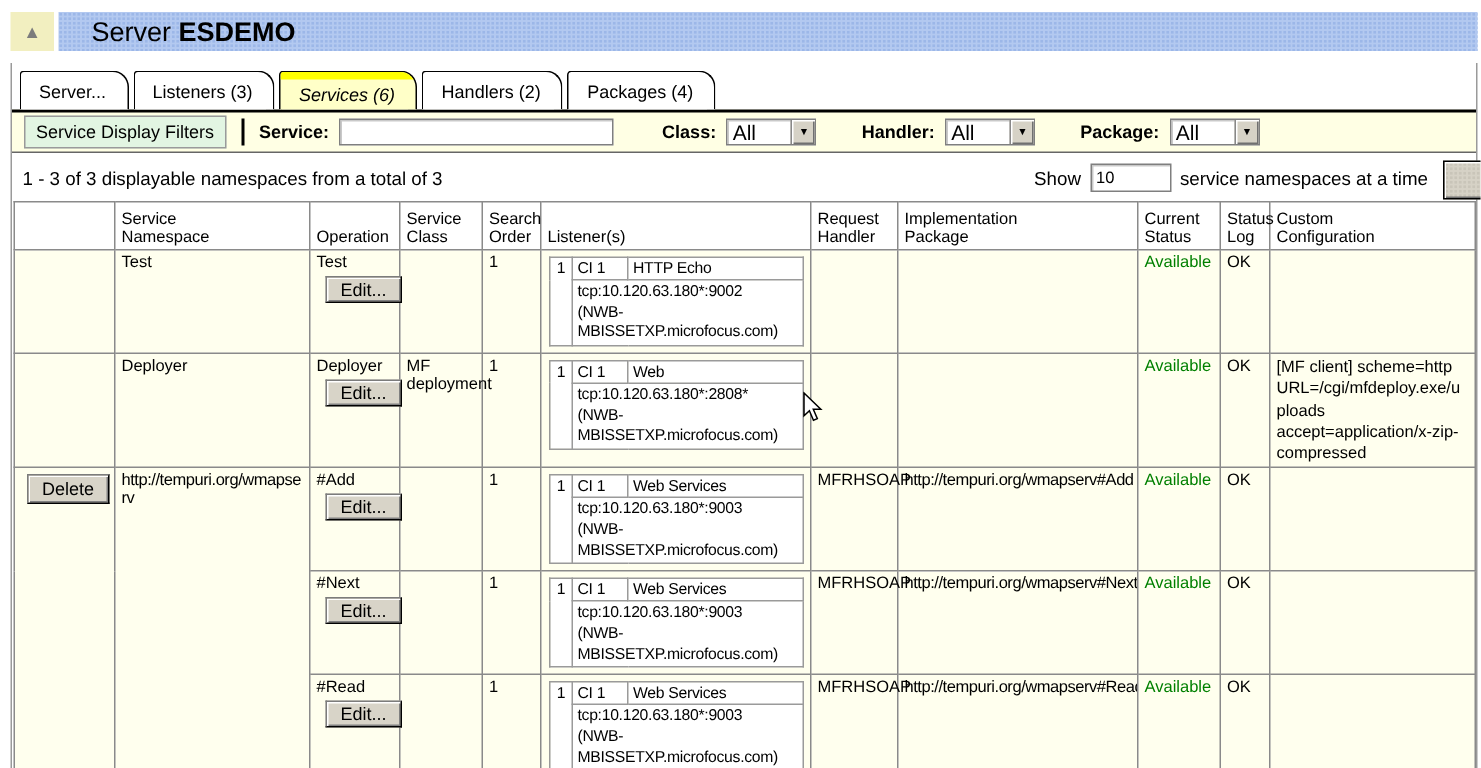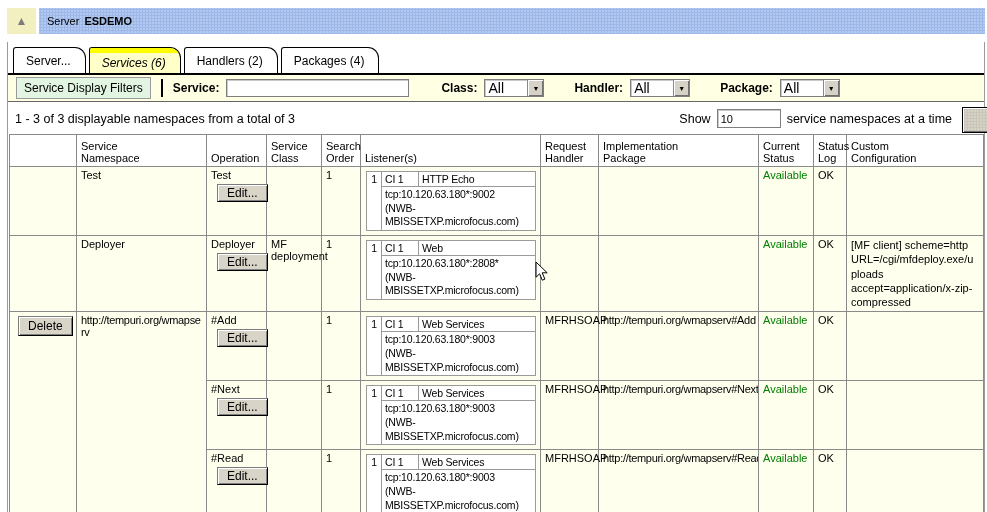--- a/index.html
+++ b/index.html
@@ -15,21 +15,21 @@
   .header-bar { display:flex; height:26px; }
   .collapse-cell {
     width:29px; background:#f2efc0; margin-right:3px;
     display:flex; align-items:center; justify-content:center;
     color:#7c7c7c; font-size:12px; cursor:default;
   }
   .title-bar {
     flex:1; background-color:#b3c9f0;
     background-image:radial-gradient(#9cb7e8 1px, transparent 1.2px);
     background-size:3px 3px;
-    display:flex; align-items:center; padding-left:8px; font-size:11px;
+    display:flex; align-items:center; padding-left:22px; font-size:18px;
   }
   .title-bar .srv-name { font-weight:bold; margin-left:5px; }
 
   
   .frame {
     margin-top:8px;
     border-left:1px solid #9a9a9a; border-right:1px solid #9a9a9a;
     border-bottom:1px solid #9a9a9a;
   }
 
@@ -70,21 +70,21 @@
   .select .drop {
     width:16px; height:16px; background:#d6d2c6; border-left:1px solid #888;
     box-shadow:inset 1px 1px 0 #fff, inset -1px -1px 0 #707070;
     font-size:7px; display:flex; align-items:center; justify-content:center; color:#000;
   }
 
   
   .info-row { display:flex; align-items:center; padding:7px 6px 6px 7px; font-size:12.5px; background:#fff; }
   .info-left { flex:1; }
   .info-right { display:flex; align-items:center; gap:6px; margin-right:26px; }
-  .show-input { width:64px; height:19px; }
+  .show-input { width:54px; height:19px; }
   .pager-btn {
     position:absolute; left:962px; top:107px; width:34px; height:26px;
     background:#d6d2c6;
     background-image:radial-gradient(#c9c5b9 1px, transparent 1.2px); background-size:3px 3px;
     border:1px solid #000;
     box-shadow:inset 1px 1px 0 #fff, inset -1px -1px 0 #707070;
   }
 
   
   table.main { border-collapse:collapse; width:974px; table-layout:fixed; margin-left:1px; }
@@ -140,20 +140,21 @@
     <div class="title-bar">
       <span>Server</span>
       <span class="srv-name">ESDEMO</span>
     </div>
   </div>
 
   <div class="frame">
 
     <div class="tab-row">
       <div class="tab"><span class="tab-label">Server...</span></div>
+      <div class="tab"><span class="tab-label">Listeners (3)</span></div>
       <div class="tab active"><span class="tab-label">Services (6)</span></div>
       <div class="tab"><span class="tab-label">Handlers (2)</span></div>
       <div class="tab"><span class="tab-label">Packages (4)</span></div>
     </div>
 
     <div class="filter-bar">
       <span class="filter-title">Service Display Filters</span>
       <span class="vdiv"></span>
       <span class="flabel">Service:</span>
       <input class="tb service-input" value="" style="">

